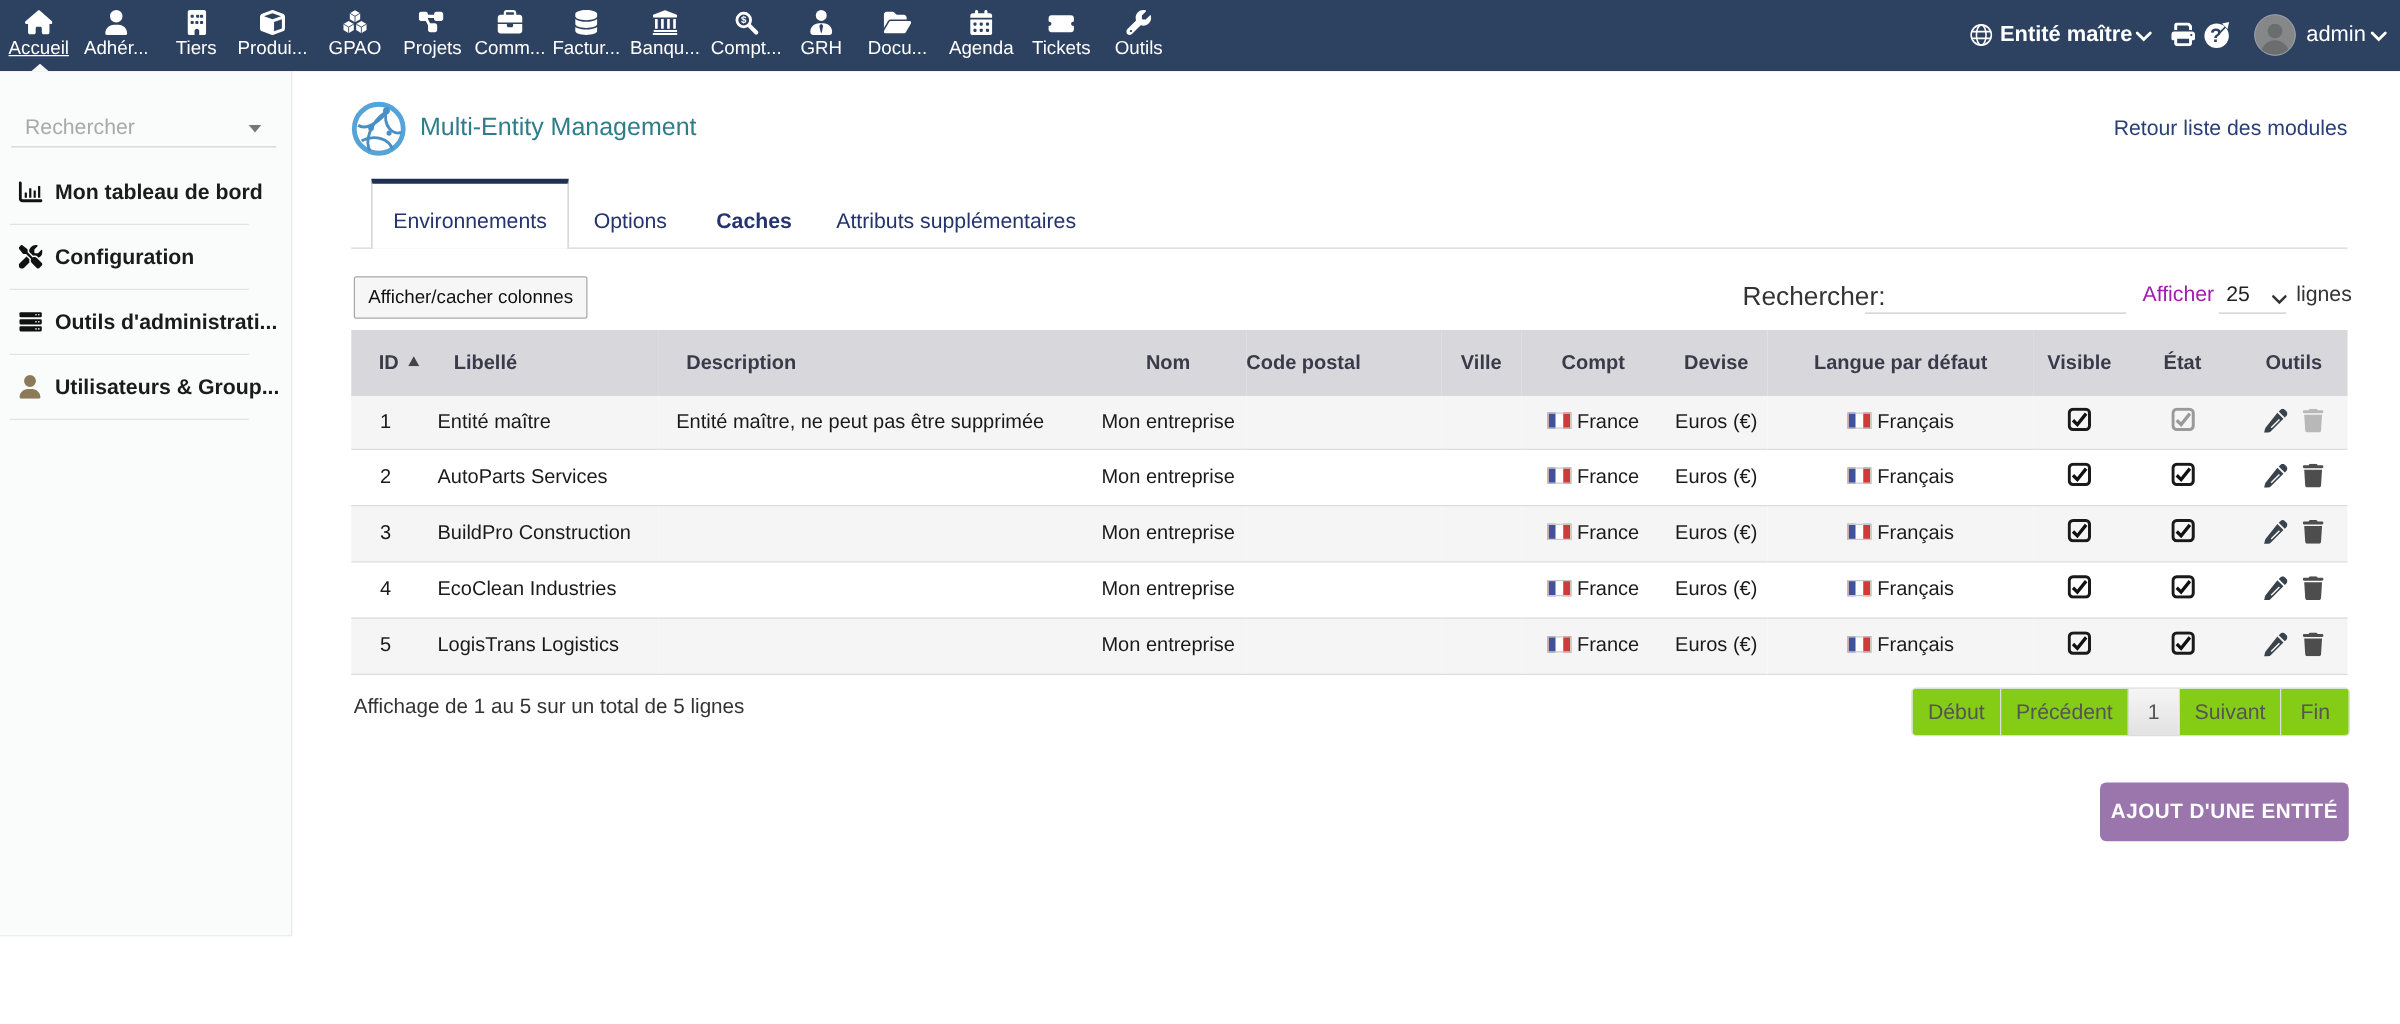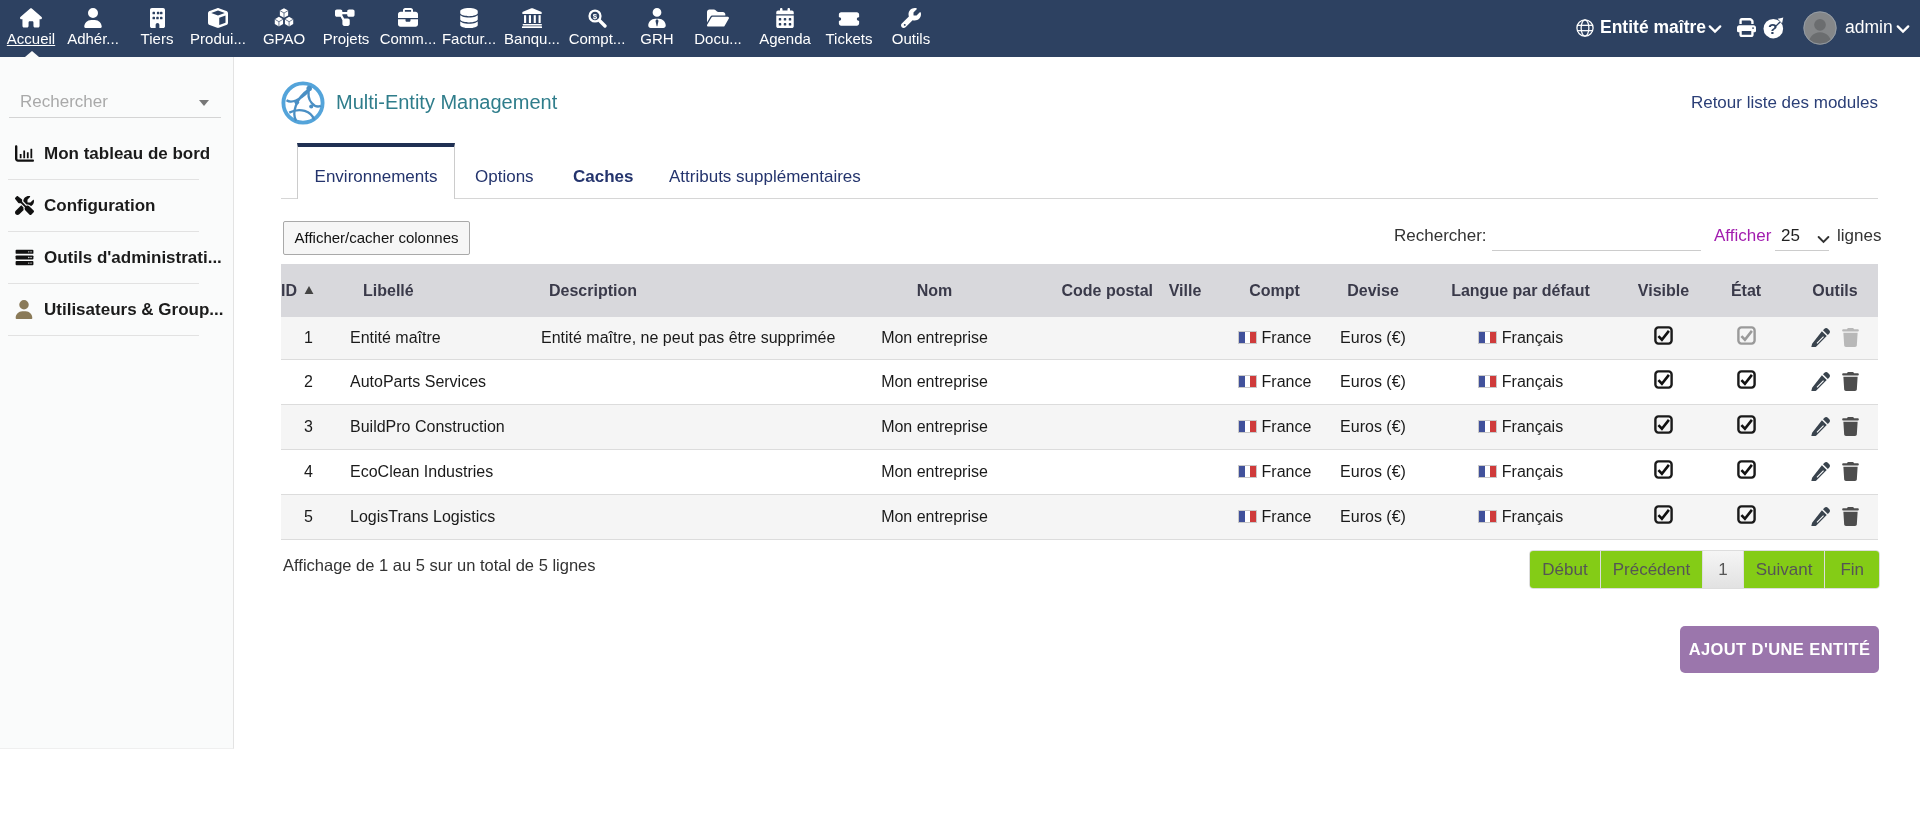--- a/index.html
+++ b/index.html
@@ -32,48 +32,48 @@
 .retour { position:absolute; top:36px; right:42px; font-size:17px; color:#2b3f77; }
 
 
 .tabline { position:absolute; left:47px; top:141px; width:1597px; height:1px; background:#d6d6d6; }
 .tab-active { position:absolute; left:63px; top:86px; width:158px; height:56px; background:#fff; border:1px solid #ccc; border-top:4px solid #1f3053; border-bottom:none; text-align:center; }
 .tab-active span { display:inline-block; margin-top:20px; font-size:17px; color:#24346d; }
 .tab { position:absolute; top:110px; font-size:17px; color:#24346d;text-align:right; }
 
 
 .btncols { position:absolute; left:49px; top:164px; width:187px; height:34px; background:#f6f6f6; border:1px solid #a9a9a9; border-radius:2px; font-size:15px; color:#111; text-align:center; line-height:32px; }
-.lsearch { position:absolute; top:169px; left:1160px; font-size:17px; color:#333; }
+.lsearch { position:absolute; top:169px; left:1160px; font-size:21px; color:#333; }
 .linput { position:absolute; top:193px; left:1258px; width:209px; border-bottom:1px solid #ccc; }
 .laff { position:absolute; top:169px; left:1480px; font-size:17px; color:#a21caf; }
 .lsel { position:absolute; top:166px; left:1541px; width:54px; height:28px; border-bottom:1px solid #ccc; font-size:17px; color:#222; }
 .lsel .num { position:absolute; left:6px; top:3px; }
 .lsel .ch { position:absolute; right:-1px; top:8px; }
 .llig { position:absolute; top:169px; left:1603px; font-size:17px; color:#333; }
 
 
 .tbl { position:absolute; left:47px; top:207px; width:1597px; border-collapse:collapse; table-layout:fixed; font-size:16px; color:#1a1a1a; }
 .tbl th { white-space:nowrap; background:#d8d8dc; font-weight:bold; color:#3a3a4a; height:53px; font-size:16px; }
 .tbl td { height:45px; }
 .tbl tr.r1 td { height:42px; }
 .tbl tbody tr { border-bottom:1px solid #dcdcdc; }
 .tbl tbody tr.odd { background:#f5f5f5; }
 .c-id { width:55px; text-align:center; }
 .c-lib { width:191px; text-align:left; padding-left:14px; }
 .c-desc { width:345px; text-align:left; padding-left:14px; }
 .c-nom { width:125px; text-align:center; }
-.c-cp { width:156px; text-align:right; }
+.c-cp { width:156px; text-align:left; }
 .c-ville { width:64px; text-align:center; }
 .c-pays { width:115px; text-align:center; }
 .c-dev { width:82px; text-align:center; }
 .c-lang { width:213px; text-align:center; }
 .c-vis { width:73px; text-align:center; }
 .c-etat { width:92px; text-align:center; }
 .c-out { width:86px; text-align:center; }
-th.c-id { text-align:left; }
+th.c-id { text-align:left; padding-left:22px; }
 th.c-lib { padding-left:27px; }
 th.c-desc { padding-left:22px; }
 .flag { display:inline-block; width:19px; height:13px; border:1px solid #c9c9c9; vertical-align:-1px; margin-right:5px; background:linear-gradient(to right,#41519b 33%,#fff 33%,#fff 66%,#cf3b3b 66%); }
 .cell-flag { white-space:nowrap; }
 
 
 .afficht { position:absolute; left:49px; top:499px; font-size:16.5px; color:#333; }
 .pager { position:absolute; top:493px; right:40px; border:1px solid #ddd; border-radius:4px; overflow:hidden; height:39px; display:flex; font-size:17px; color:#555; }
 .pager div { line-height:37px; padding:0 12px; border-right:1px solid #ddd; background:#84cc16; }
 .pager div:last-child { border-right:none; }

